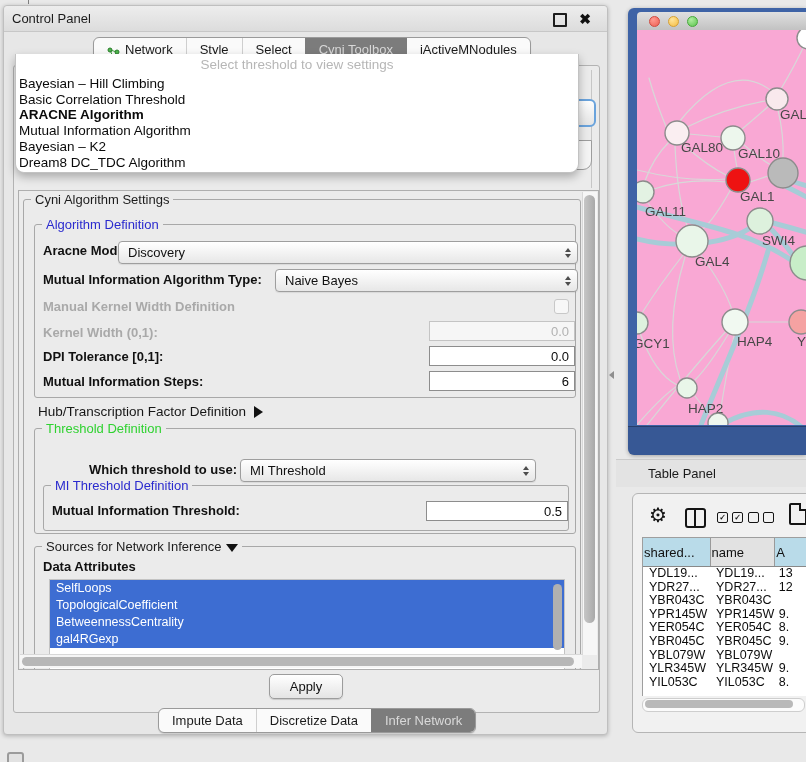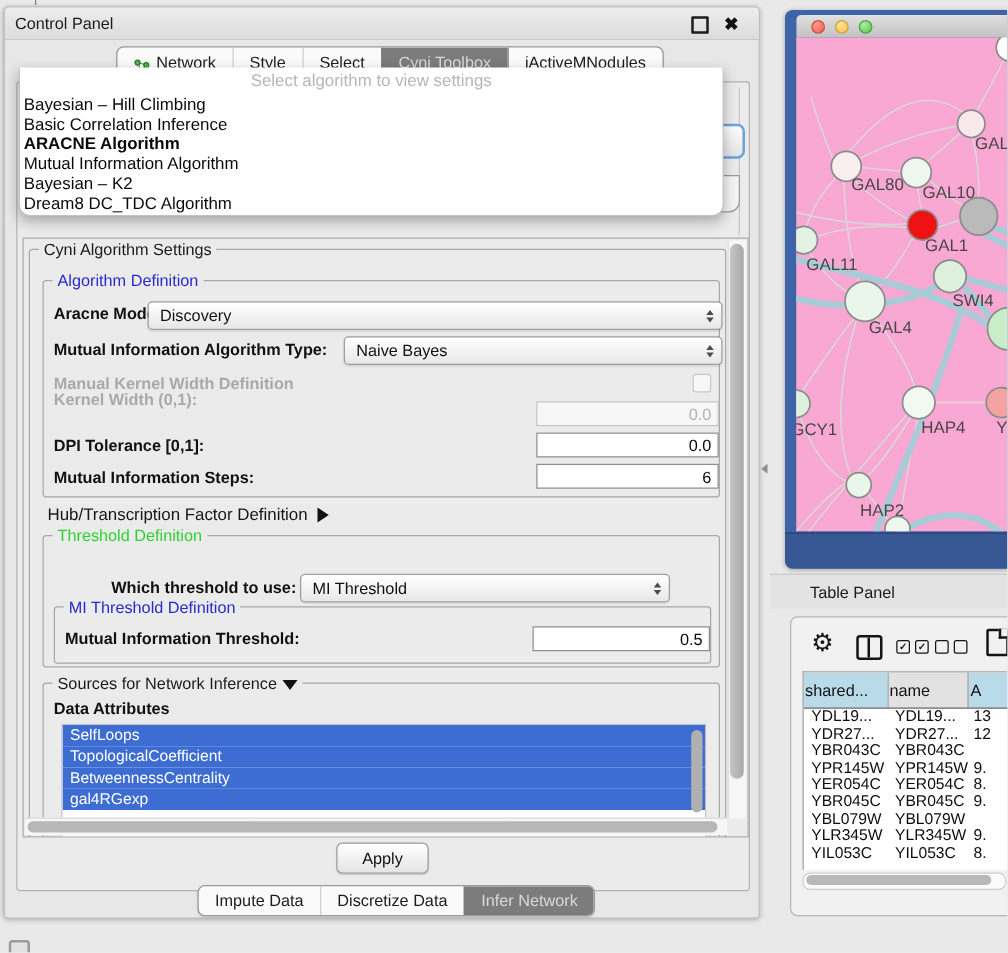--- a/index.html
+++ b/index.html
@@ -202,21 +202,21 @@
               <span>Naive Bayes</span>
               <span class="spin">
                   <i class="up"></i>
                   <i class="dn"></i>
                 </span>
             </div>
 
             <span class="lab lab-dis" style="left:8px;top:74px;">Manual Kernel Width Definition</span>
             <span class="checkbox" style="left:519px;top:74px;"></span>
 
-            <span class="lab lab-dis" style="left:8px;top:87px;">Kernel Width (0,1):</span>
+            <span class="lab lab-dis" style="left:8px;top:100px;">Kernel Width (0,1):</span>
             <input class="field field-dis" style="left: 394px; top: 96px; width: 146px;" readonly="" value="0.0">
 
             <span class="lab" style="left:8px;top:124px;">DPI Tolerance [0,1]:</span>
             <input class="field" style="left: 394px; top: 121px; width: 146px;" value="0.0">
 
             <span class="lab" style="left:8px;top:149px;">Mutual Information Steps:</span>
             <input class="field" style="left: 394px; top: 146px; width: 146px;" value="6">
           </div>
 
           <div class="hub-row" style="left:14px;top:204px;">
@@ -278,24 +278,24 @@
       <div class="tab">
           <span>Discretize Data</span>
         </div>
       <div class="tab active">
           <span>Infer Network</span>
         </div>
     </div>
   </div>
 
   <div class="popup">
-    <div class="popup-placeholder">Select algorithm to view settings</div>
+    <div class="popup-placeholder">Select threshold to view settings</div>
     <div id="dd-list">
         <div class="dd-item">Bayesian – Hill Climbing</div>
-        <div class="dd-item">Basic Correlation Inference</div>
+        <div class="dd-item">Basic Correlation Threshold</div>
         <div class="dd-item dd-sel">ARACNE Algorithm</div>
         <div class="dd-item">Mutual Information Algorithm</div>
         <div class="dd-item">Bayesian – K2</div>
         <div class="dd-item">Dream8 DC_TDC Algorithm</div>
       </div>
   </div>
   <div class="frag-combo-focus"></div>
   <div class="frag-combo2"></div>
 
   <div class="mini-icon"></div>

